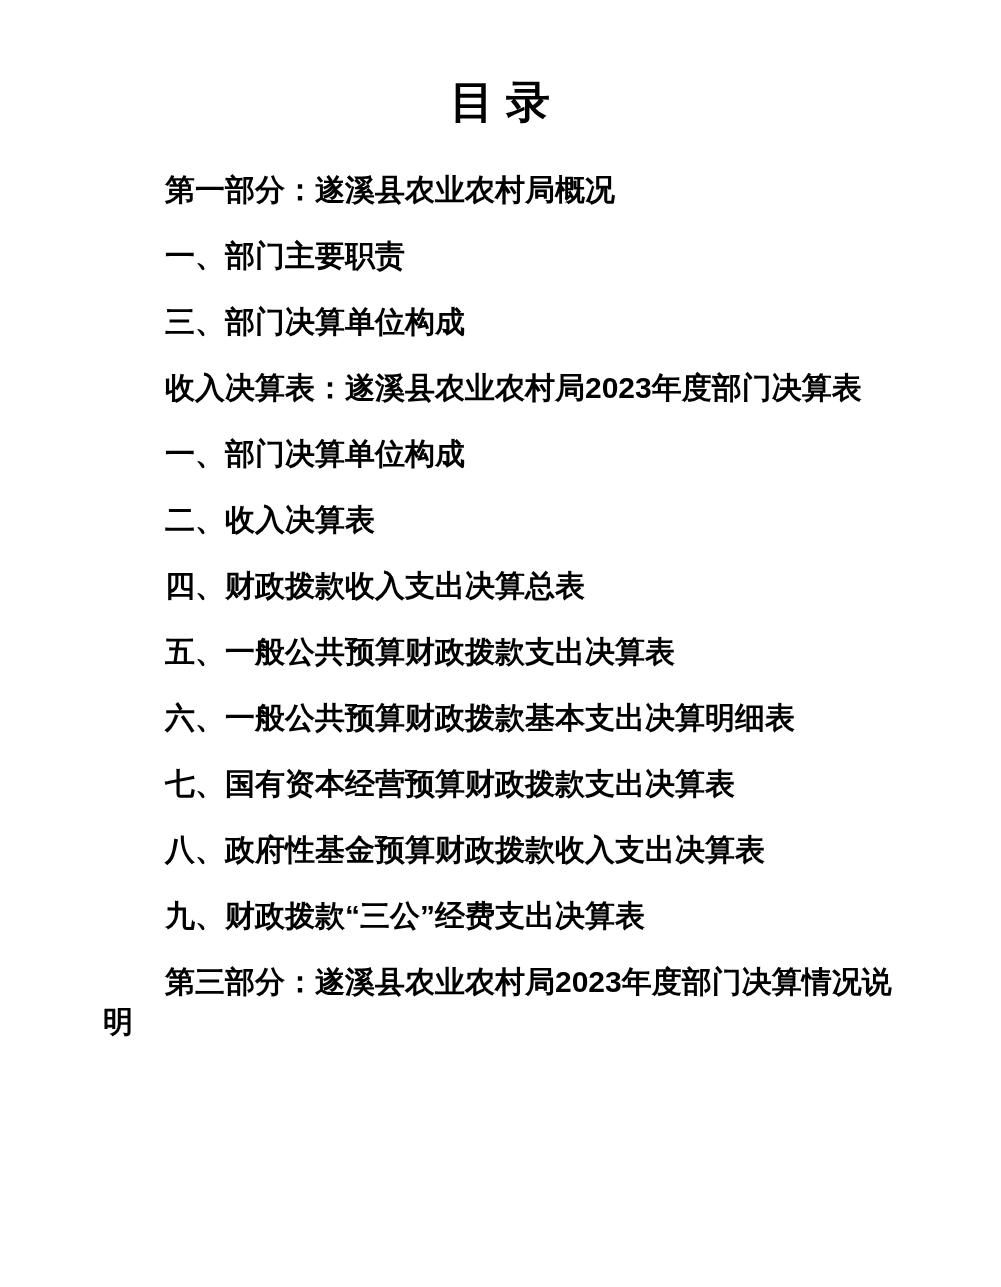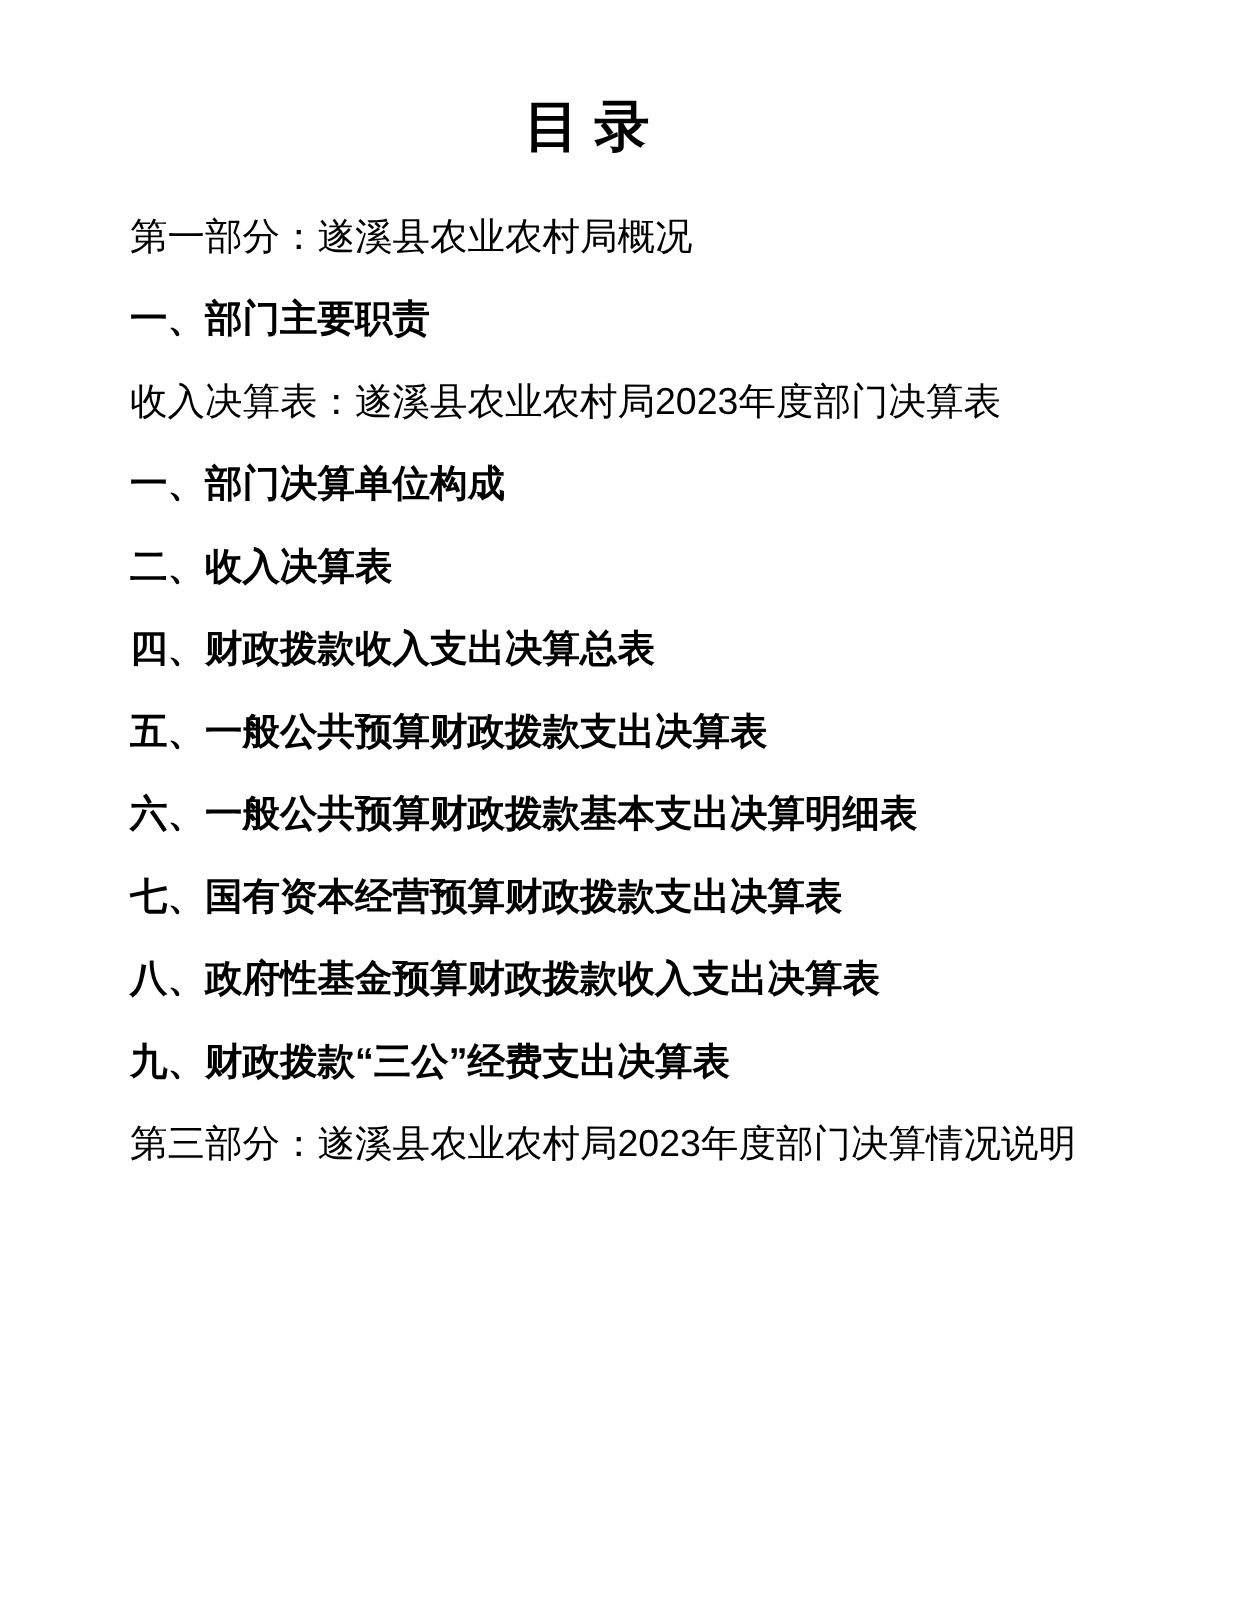--- a/index.html
+++ b/index.html
@@ -10,52 +10,53 @@
   body {
     width: 1001px;
     height: 1287px;
     color: #000000;
     font-family: "Liberation Sans", sans-serif;
   }
   .page {
     box-sizing: border-box;
     width: 1001px;
     height: 1069px;
-    padding: 76px 104px 0 42px;
+    padding: 76px 104px 0 103px;
     overflow: hidden;
     background: #ffffff;
   }
   .doc-title {
     font-size: 44px;
     font-weight: bold;
     line-height: 52px;
     text-align: center;
     margin: 0 0 42px 0;
   }
   .para {
     font-size: 30px;
     font-weight: bold;
     line-height: 40px;
     margin: 0 0 26px 0;
     text-indent: 62px;
   }
   .heading {
-    font-weight: normal;
+    font-weight: bold;
   }
 </style>
 </head>
 <body>
 
 <div class="page">
 
   <div class="doc-title">目 录</div>
 
   <p class="para heading">第一部分：遂溪县农业农村局概况</p>
 
   <p class="para">一、部门主要职责</p>
+  <p class="para">三、部门决算单位构成</p>
 
   <p class="para heading">收入决算表：遂溪县农业农村局2023年度部门决算表</p>
 
   <p class="para">一、部门决算单位构成</p>
   <p class="para">二、收入决算表</p>
   <p class="para">四、财政拨款收入支出决算总表</p>
   <p class="para">五、一般公共预算财政拨款支出决算表</p>
   <p class="para">六、一般公共预算财政拨款基本支出决算明细表</p>
   <p class="para">七、国有资本经营预算财政拨款支出决算表</p>
   <p class="para">八、政府性基金预算财政拨款收入支出决算表</p>

